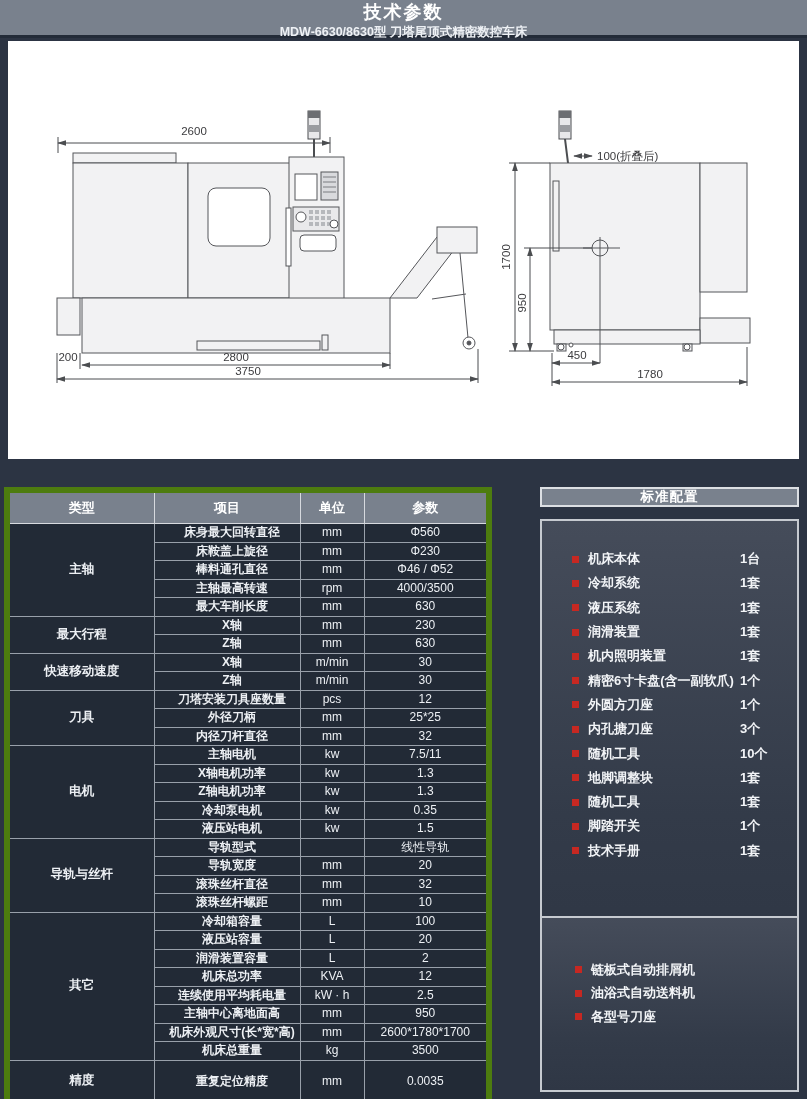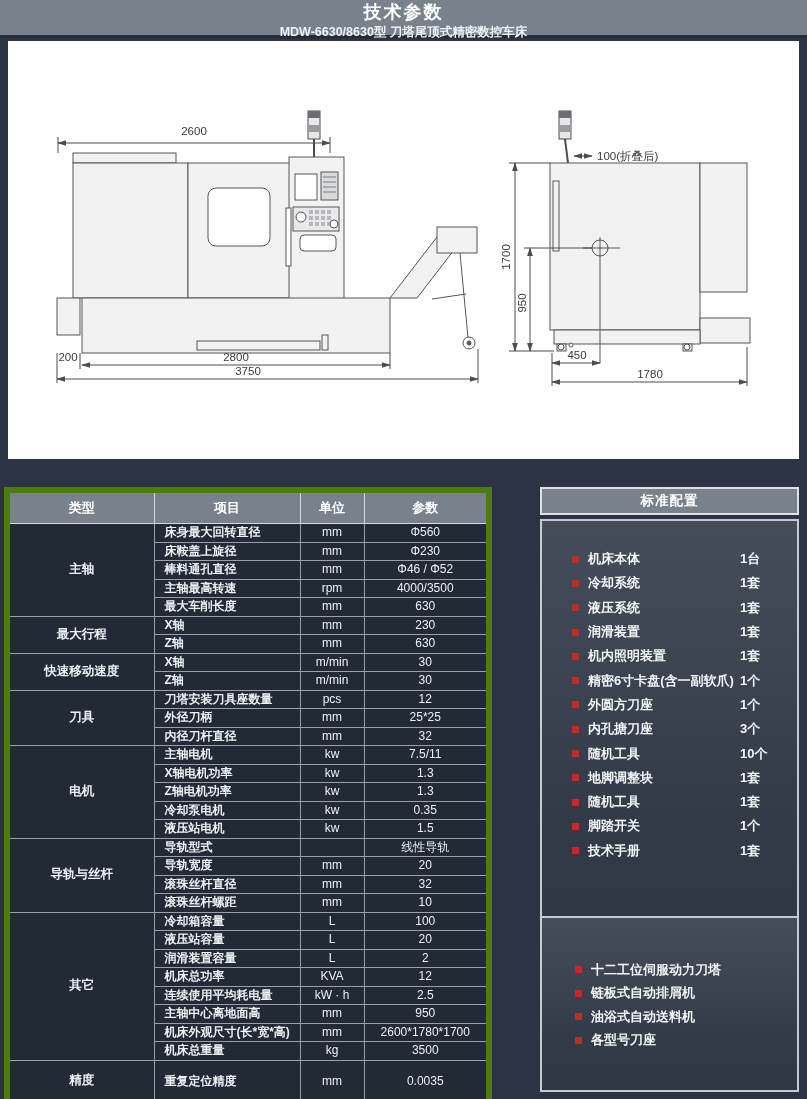--- a/index.html
+++ b/index.html
@@ -22,26 +22,26 @@
   .spec-table{position:absolute;left:4px;top:487px;width:482px;height:603px;
     border-collapse:collapse;table-layout:fixed;background:#222a36;
     border:6px solid #4d7c0f;}
   .spec-table th{background:#79818d;color:#ffffff;font-size:13px;font-weight:bold;
     height:28px;border:1px solid #d7dadf;}
   .spec-table td{border:1px solid #99a0aa;color:#edf0f4;font-size:12px;text-align:center;
     padding:0;line-height:1.1;}
   .spec-table tbody tr{height:18.5px;}
   .spec-table tr.tall-row{height:45px;}
   .spec-table td.type-cell{font-weight:bold;font-size:12.5px;}
-  .spec-table td.item-cell{text-align:left;padding-left:10px;font-weight:bold;}
+  .spec-table td.item-cell{text-align:center;padding-left:10px;font-weight:bold;}
   .spec-table td.unit-cell{font-weight:normal;}
   .spec-table td.value-cell{font-weight:normal;}
 
   
-  .cfg-header{position:absolute;left:540px;width:259px;height:28px;background:#79818d;
+  .cfg-header{position:absolute;left:540px;width:259px;height:20px;background:#79818d;
     border:2px solid #dcdfe3;box-sizing:border-box;display:flex;align-items:center;
     justify-content:center;color:#ffffff;font-size:13.5px;font-weight:bold;letter-spacing:1px;}
   .cfg-body{position:absolute;left:540px;width:259px;box-sizing:border-box;
     border:2px solid #c6cad0;background:linear-gradient(180deg,#454c5a 0%,#333b49 70%,#2f3745 100%);}
   #std-header{top:487px;}
   #std-body{top:519px;height:424px;padding-top:26px;}
   #opt-header{top:919px;}
   #opt-body{top:916px;height:176px;padding-top:40px;}
   .cfg-item{position:relative;display:flex;align-items:center;height:24.3px;padding-left:30px;}
   #opt-body .cfg-item{height:23.5px;padding-left:33px;}
@@ -436,24 +436,20 @@
         <span class="cfg-qty">1套</span>
       </div>
     </div>
 
   <div class="cfg-header" id="opt-header">
     <span>选购装置</span>
   </div>
   <div class="cfg-body" id="opt-body">
       <div class="cfg-item">
         <span class="bullet"></span>
-        <span class="cfg-name">十二工位伺服动力刀塔</span>
-      </div>
-      <div class="cfg-item">
-        <span class="bullet"></span>
         <span class="cfg-name">链板式自动排屑机</span>
       </div>
       <div class="cfg-item">
         <span class="bullet"></span>
         <span class="cfg-name">油浴式自动送料机</span>
       </div>
       <div class="cfg-item">
         <span class="bullet"></span>
         <span class="cfg-name">各型号刀座</span>
       </div>

